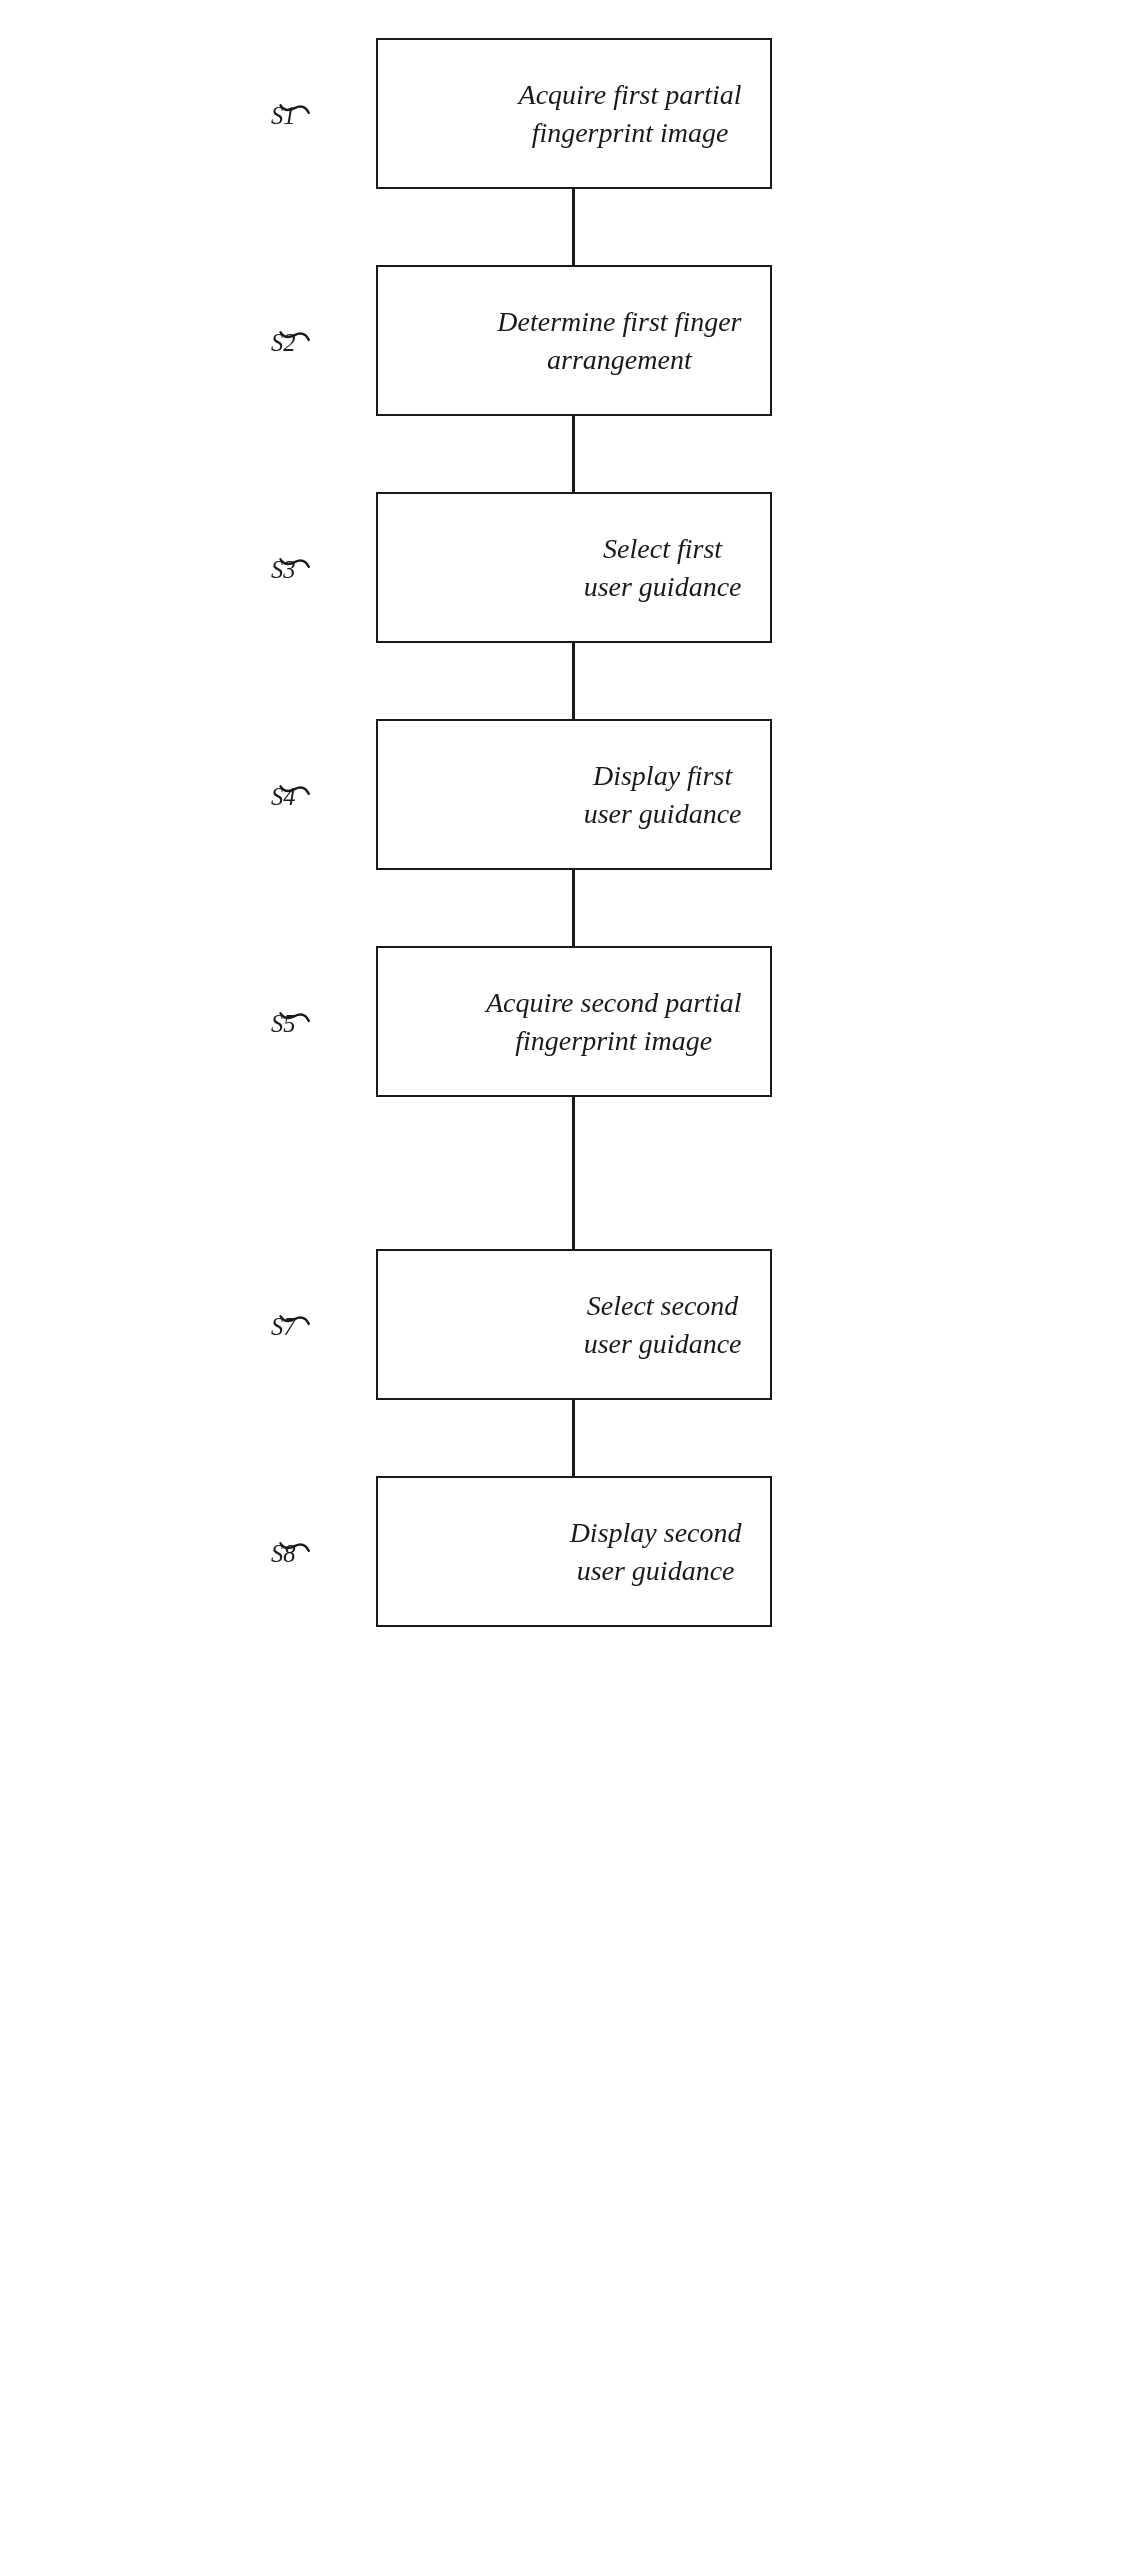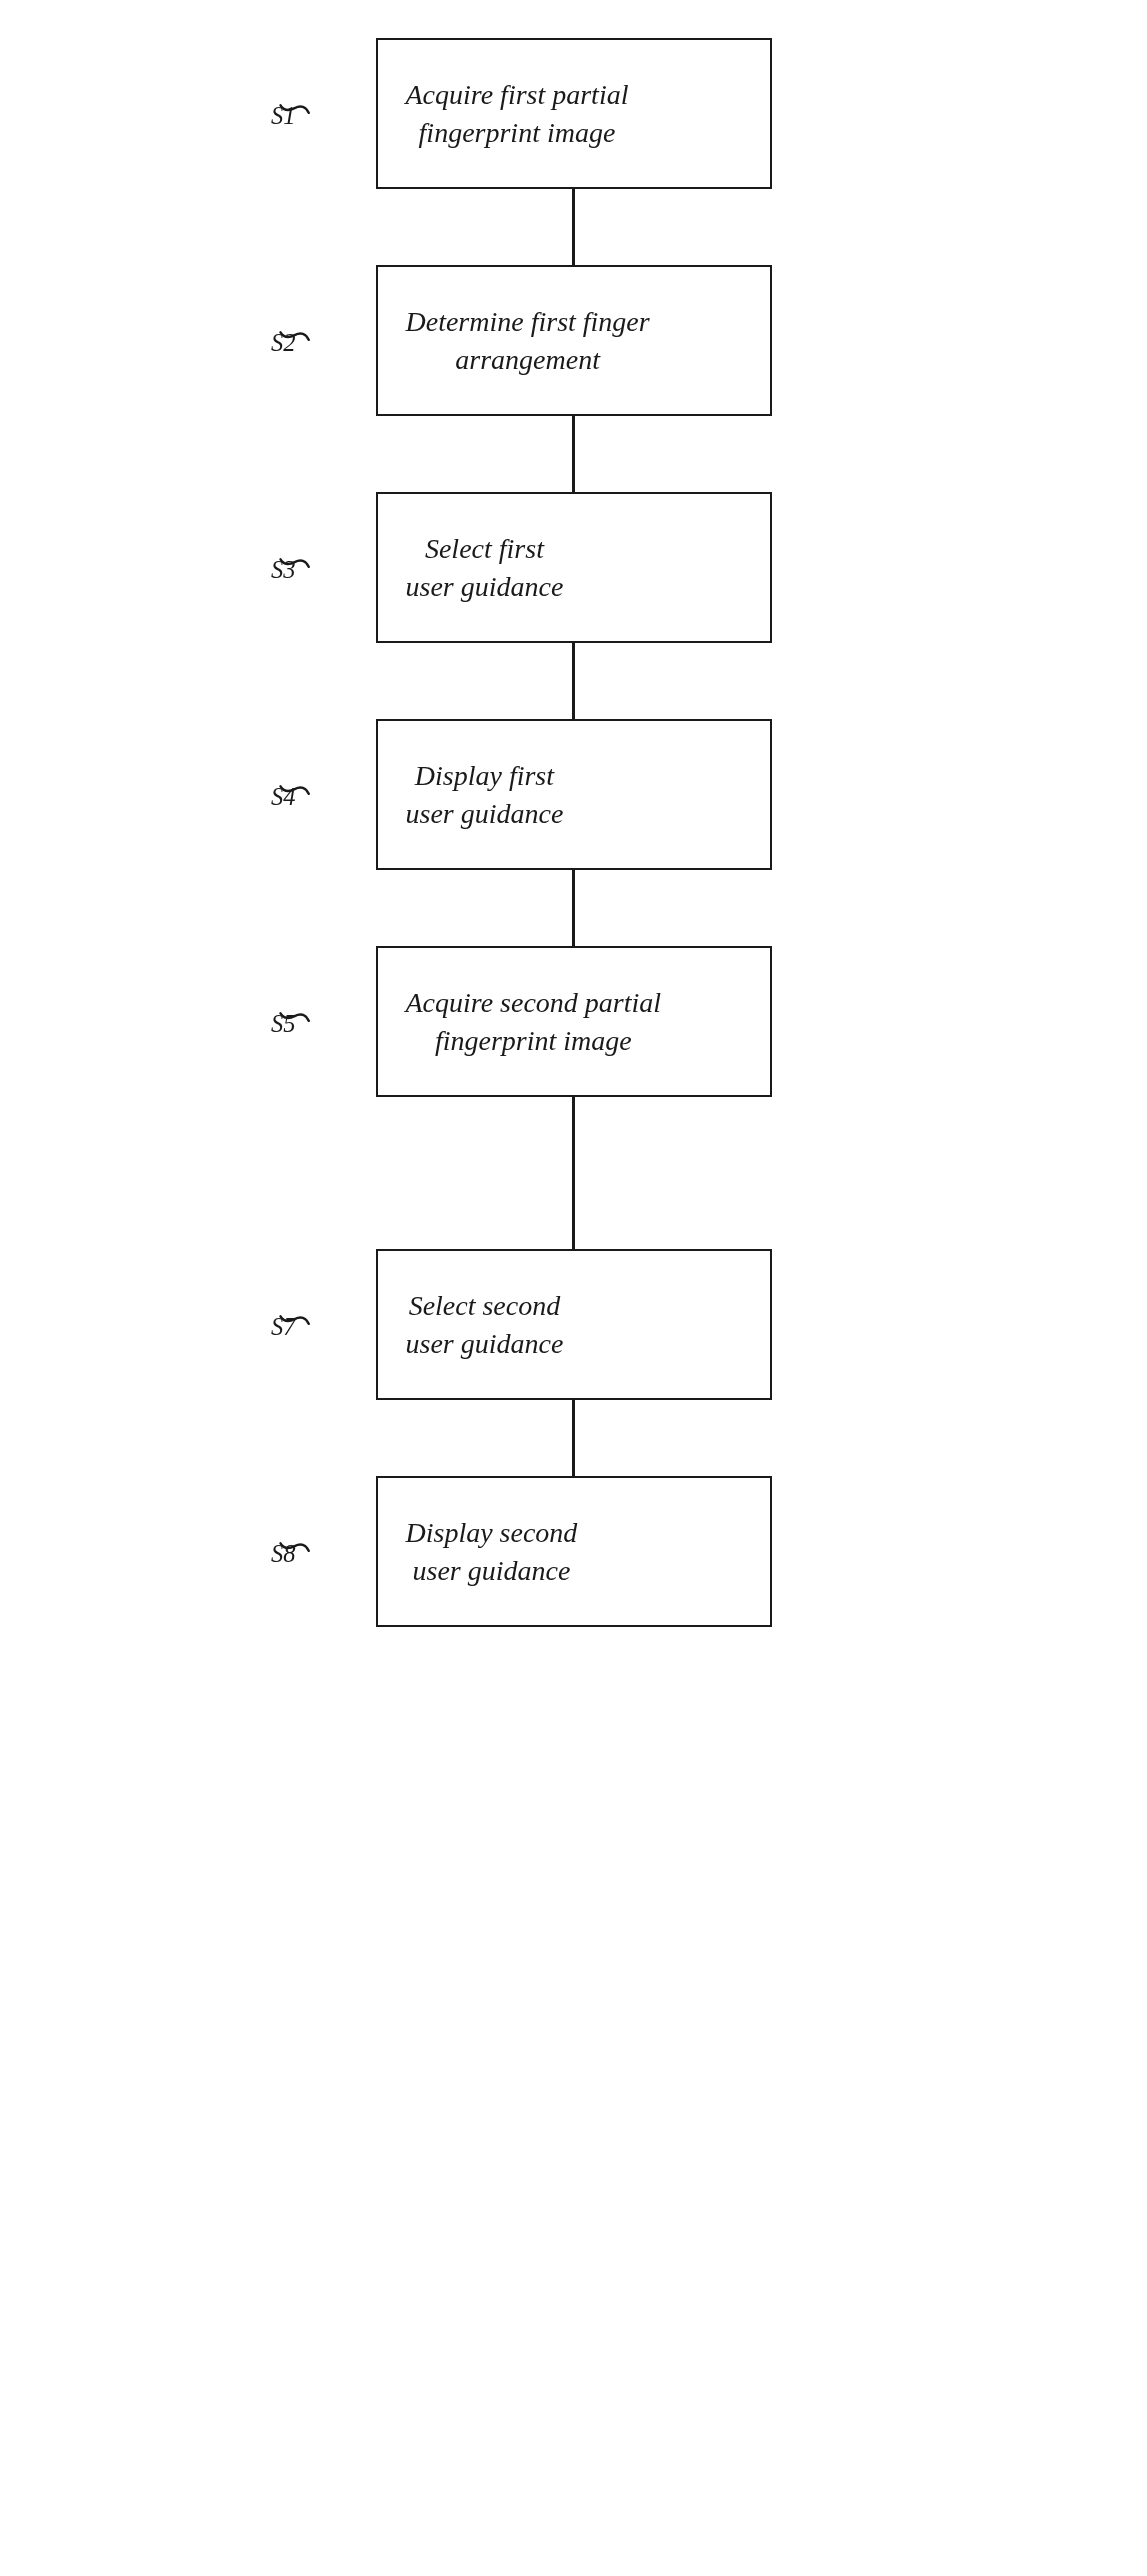--- a/index.html
+++ b/index.html
@@ -42,21 +42,21 @@
       color: #1a1a1a;
       font-family: Georgia, serif;
     }
 
     .step-box {
       border: 2.8px solid #1a1a1a;
       width: 396px;
       min-height: 151px;
       display: flex;
       align-items: center;
-      justify-content: flex-start;
+      justify-content: flex-end;
       text-align: center;
       padding: 19px 28px;
       background: #ffffff;
     }
 
     .step-box-text {
       font-style: italic;
       font-size: 28px;
       color: #1a1a1a;
       line-height: 1.35;

